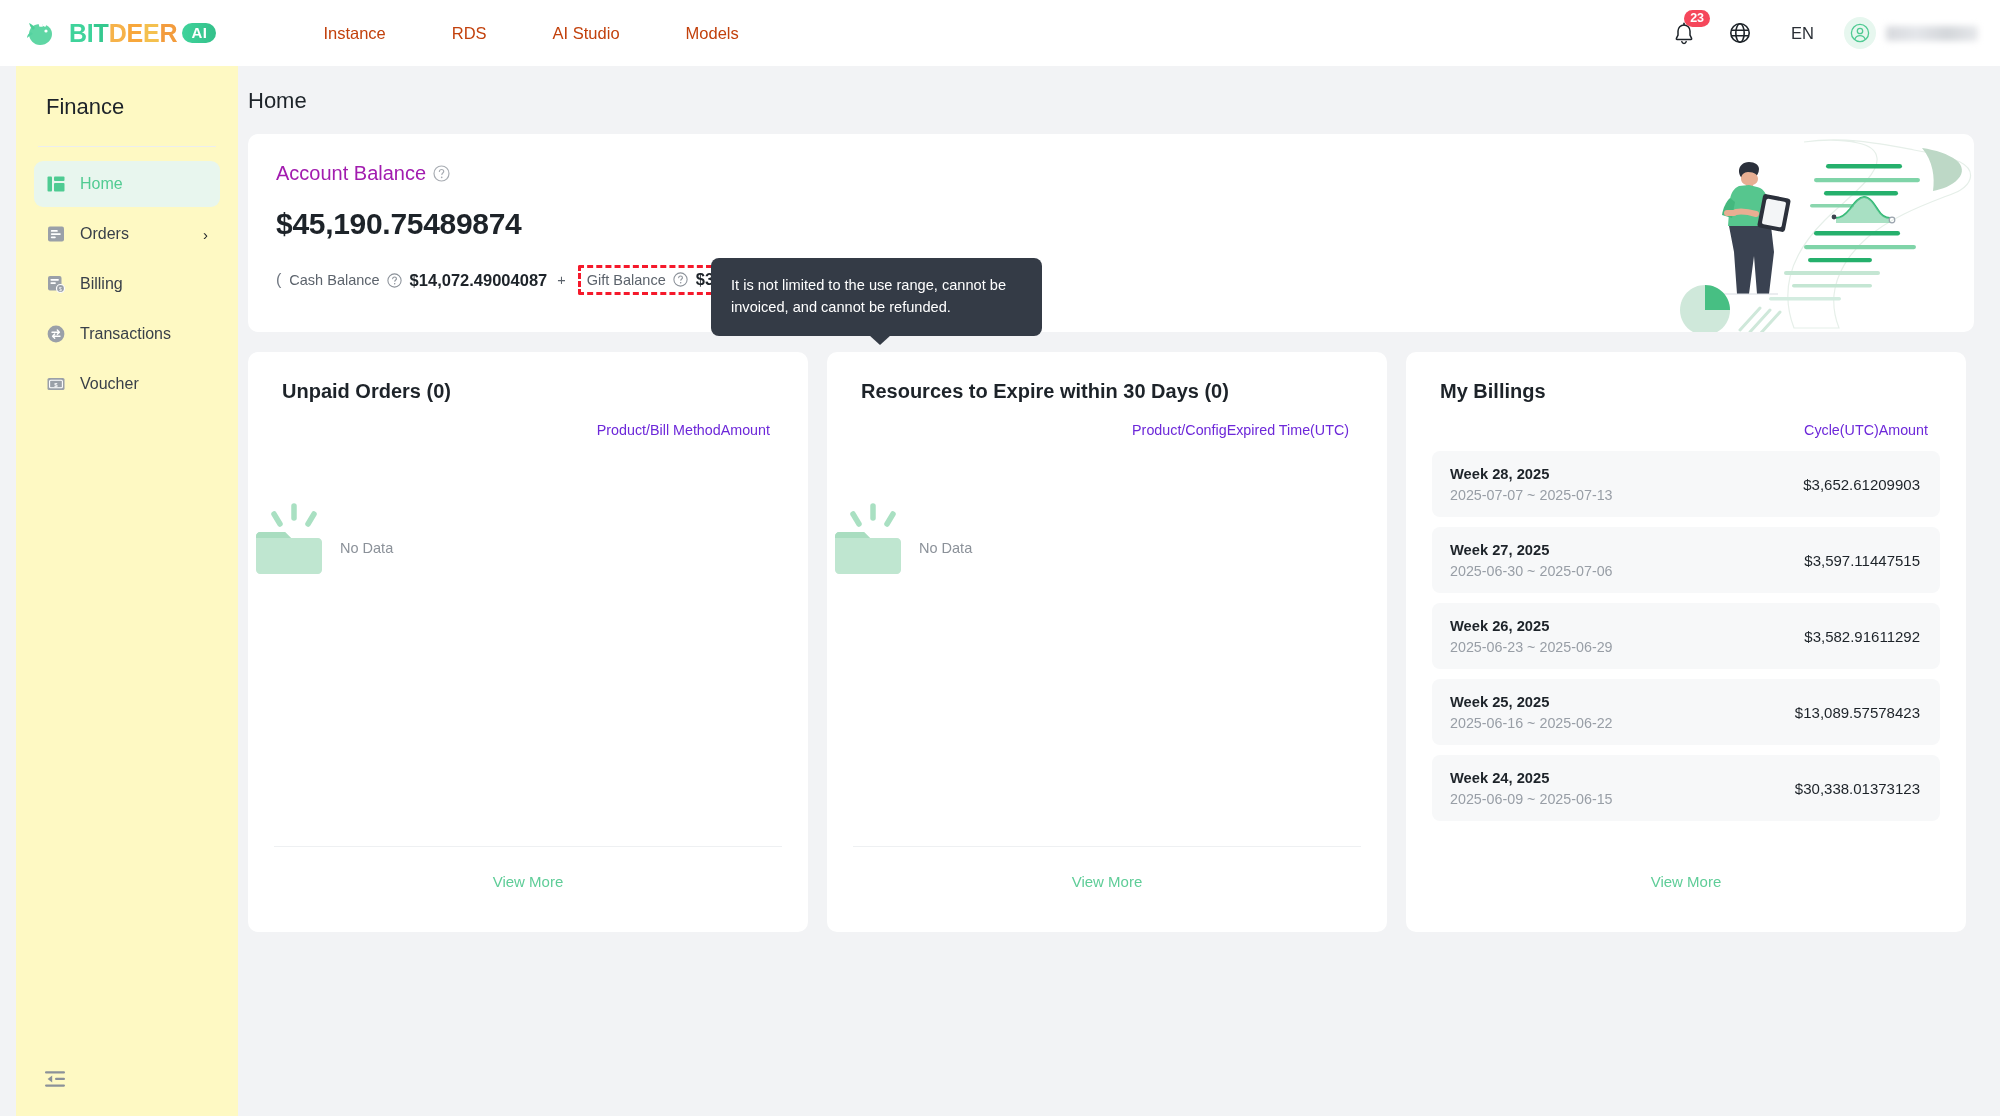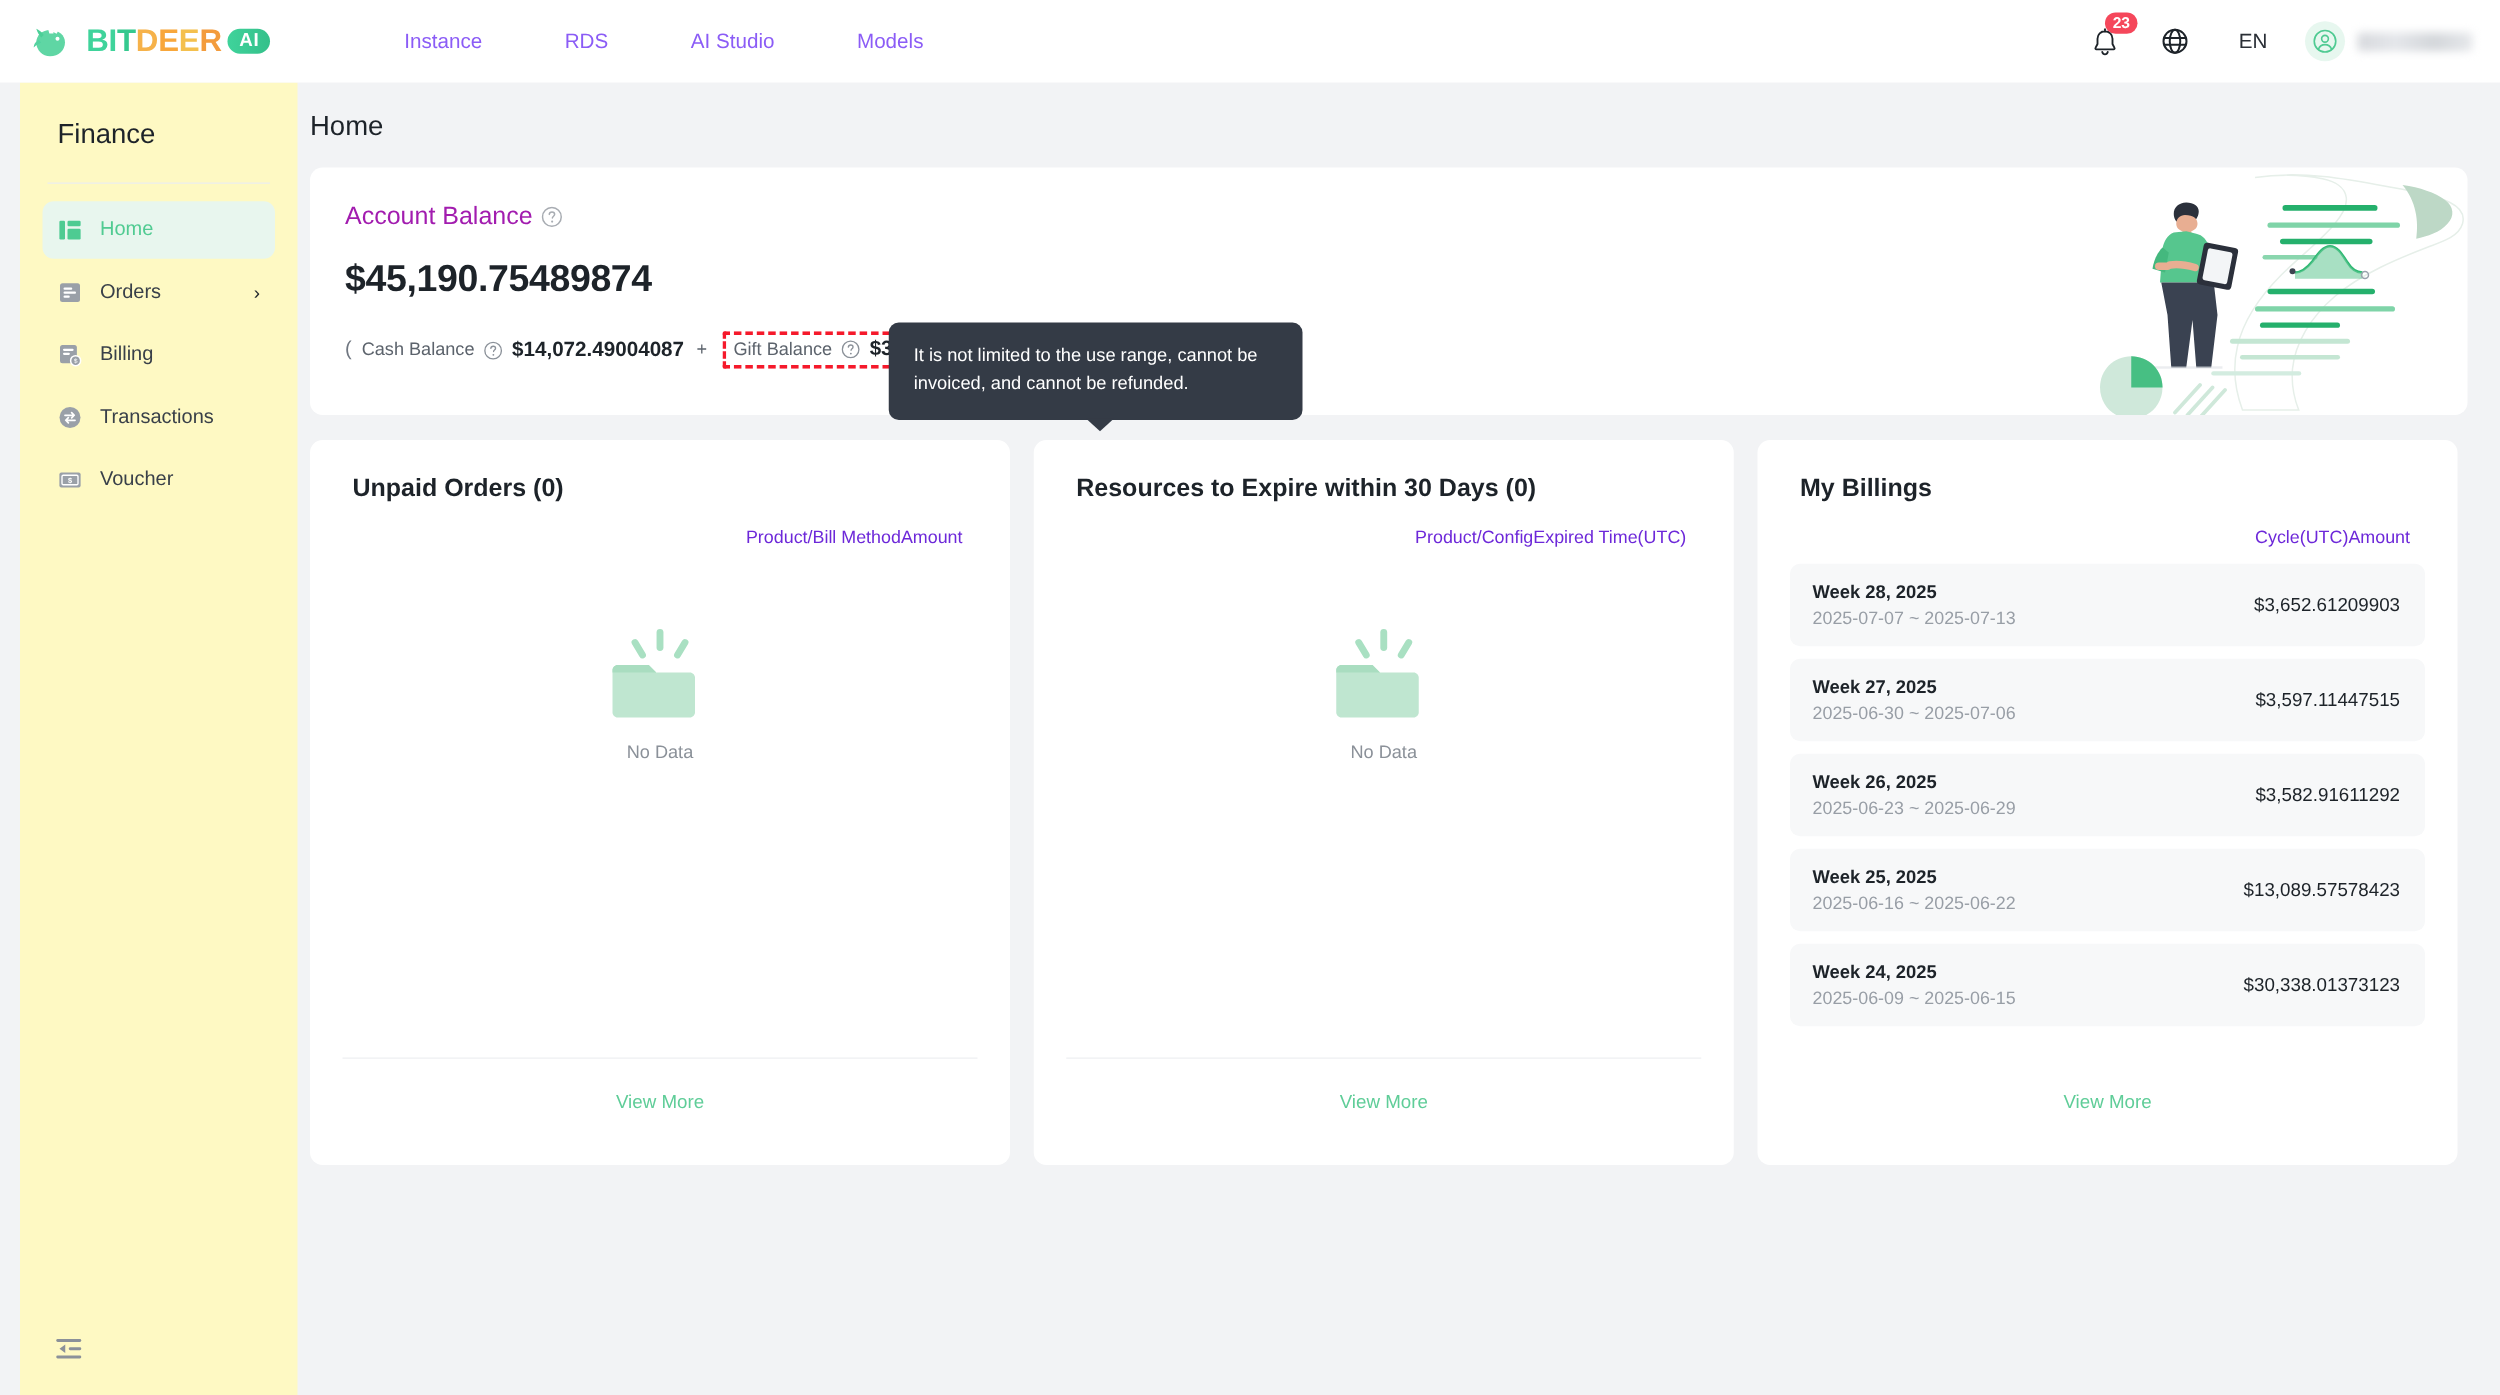--- a/index.html
+++ b/index.html
@@ -32,21 +32,21 @@
   .logo-text .r  { color: #f39c3d; }
   .ai-pill {
     margin-left: 5px;
     background: linear-gradient(90deg,#3fd39b,#34c08a);
     color: #fff; font-size: 15px; font-weight: 700;
     border-radius: 11px; padding: 2px 9px 3px; line-height: 1;
     letter-spacing: 0.5px;
   }
   .nav-links { display: flex; align-items: center; margin-left: 97px; }
   .nav-link {
-    font-size: 16.5px; color: #8b5cf6;
+    font-size: 16.5px; color: #c2410c;
     padding: 6px 10px; margin-right: 46px; cursor: pointer;
     white-space: nowrap;
   }
   .topbar-right {
     margin-left: auto; display: flex; align-items: center; margin-right: 22px;
   }
   .bell-wrap { position: relative; width: 28px; height: 28px; cursor: pointer; }
   .badge {
     position: absolute; top: -9px; left: 11px;
     background: #f5475b; color: #fff;
@@ -160,21 +160,21 @@
     font-size: 20px; font-weight: 700; color: #1d2329;
     padding: 28px 0 0 34px;
   }
   .panel-cols {
     display: flex; justify-content: flex-end;
     padding: 19px 38px 0 34px;
     font-size: 14.3px; color: #6d28d9;
   }
   .empty {
     position: absolute; left: 0; right: 0; top: 150px;
-    display: flex; flex-direction: column; align-items: center;
+    display: flex; flex-direction: row; align-items: center;
   }
   .empty-lbl { font-size: 14.5px; color: #8b9199; margin-top: 14px; }
   .panel-foot {
     position: absolute; left: 26px; right: 26px; bottom: 16px; height: 70px;
     border-top: 1px solid #eef0f2;
     display: flex; align-items: center; justify-content: center;
   }
   .view-more {
     font-size: 15px; color: #5fcd98; cursor: pointer;
   }

